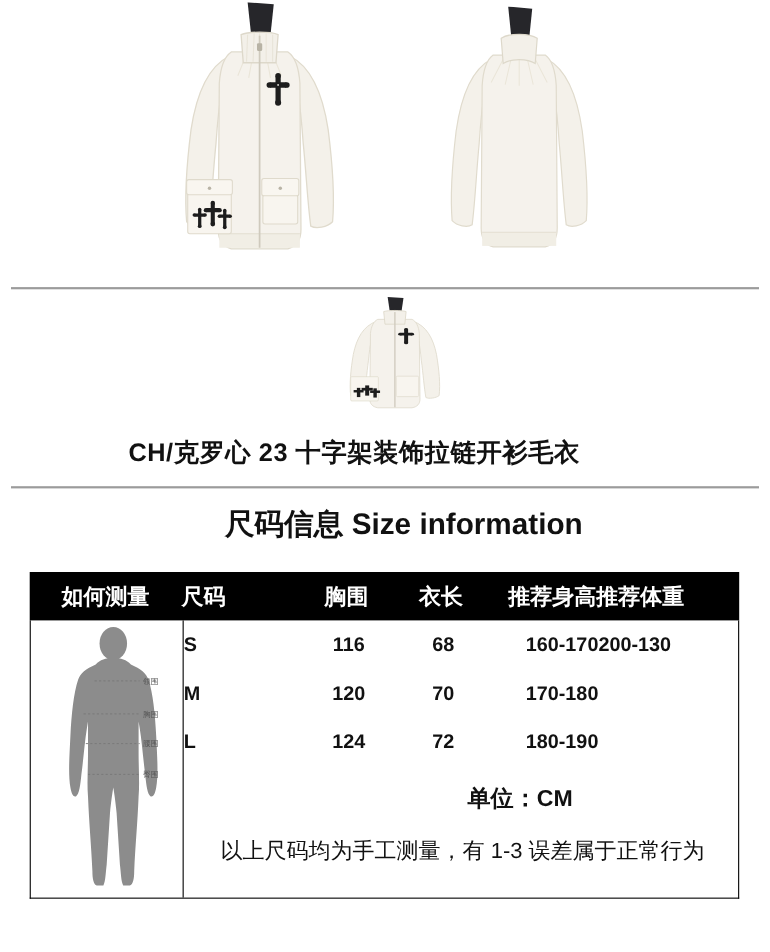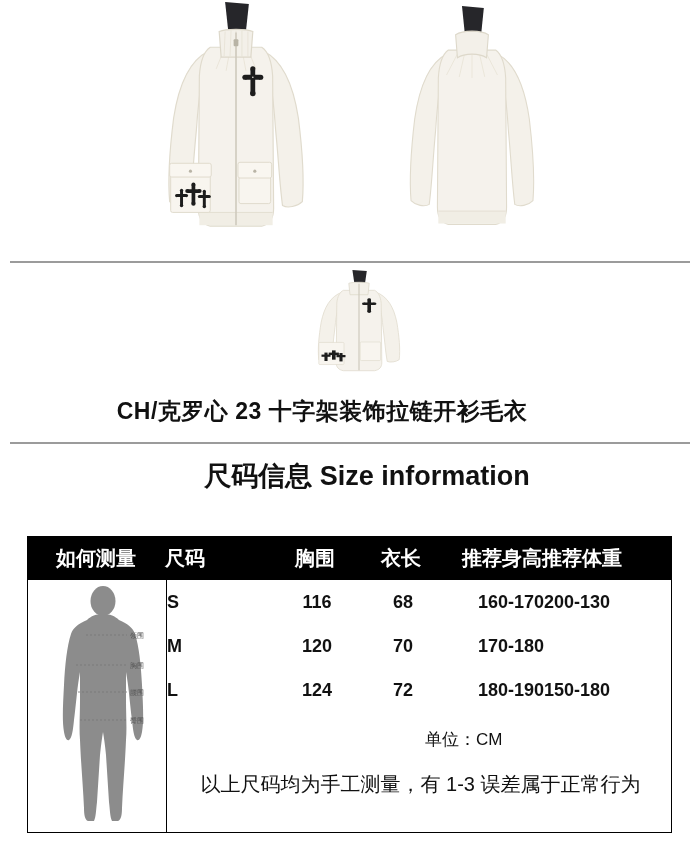--- a/index.html
+++ b/index.html
@@ -20,39 +20,39 @@
   
   .product-title{
     top:396px;left:-28px;width:700px;text-align:center;
     font-size:23px;font-weight:700;letter-spacing:0.5px;white-space:nowrap;
   }
   .section-heading{
     top:458px;left:17px;width:700px;text-align:center;
     font-size:27px;font-weight:700;
   }
   
-  .size-table{left:27px;top:536px;width:645px;}
+  .size-table{left:27px;top:520px;width:645px;}
   .tbl-header{
     height:44px;background:#000;color:#fff;display:flex;align-items:center;
     font-size:20px;font-weight:700;
   }
   .tbl-body{
     display:flex;height:253px;box-sizing:border-box;
     border-left:1px solid #000;border-right:1px solid #000;border-bottom:1px solid #000;
   }
   .col-measure{width:138px;flex:none;text-align:center;}
   .col-1{width:105px;flex:none;}
   .col-2{width:90px;flex:none;text-align:center;}
   .col-3{width:82px;flex:none;text-align:center;}
   .col-4{width:100px;flex:none;text-align:right;}
   .col-5{width:130px;flex:none;text-align:left;}
   .body-left{width:138px;flex:none;border-right:1px solid #000;position:relative;}
   .body-right{flex:1;position:relative;}
   .size-row{display:flex;height:44px;align-items:center;font-size:18px;font-weight:700;}
-  .unit-line{margin-top:16px;padding-left:258px;font-size:17px;font-weight:400;}
+  .unit-line{margin-top:16px;padding-left:258px;font-size:21px;font-weight:700;}
   .disclaimer-line{margin-top:20px;text-align:center;font-size:20px;font-weight:400;}
   svg{display:block;}
 </style>
 </head>
 <body>
 
 <div class="abs photo-front">
   <svg width="198" height="236" viewBox="0 0 200 240" preserveAspectRatio="none">
 
     <polygon points="89,0 113,2 110,30 92,28" fill="#26262a"></polygon>
@@ -236,20 +236,19 @@
         <div class="col-1">M</div>
         <div class="col-2">120</div>
         <div class="col-3">70</div>
         <div class="col-4">170-180</div>
       </div>
       <div class="size-row">
         <div class="col-1">L</div>
         <div class="col-2">124</div>
         <div class="col-3">72</div>
         <div class="col-4">180-190</div>
-        <div class="col-5">150-180</div>
       </div>
 
       <div class="unit-line">单位：CM</div>
       <div class="disclaimer-line">以上尺码均为手工测量，有 1-3 误差属于正常行为</div>
     </div>
   </div>
 </div>
 
 </body></html>

